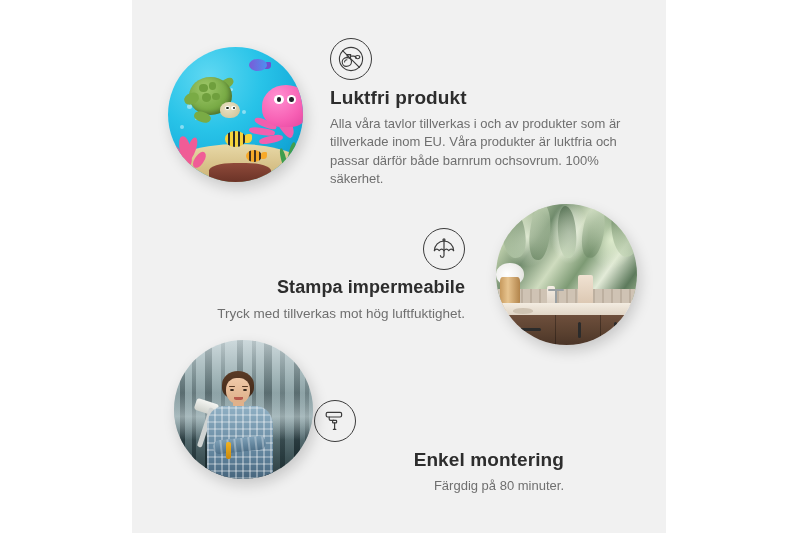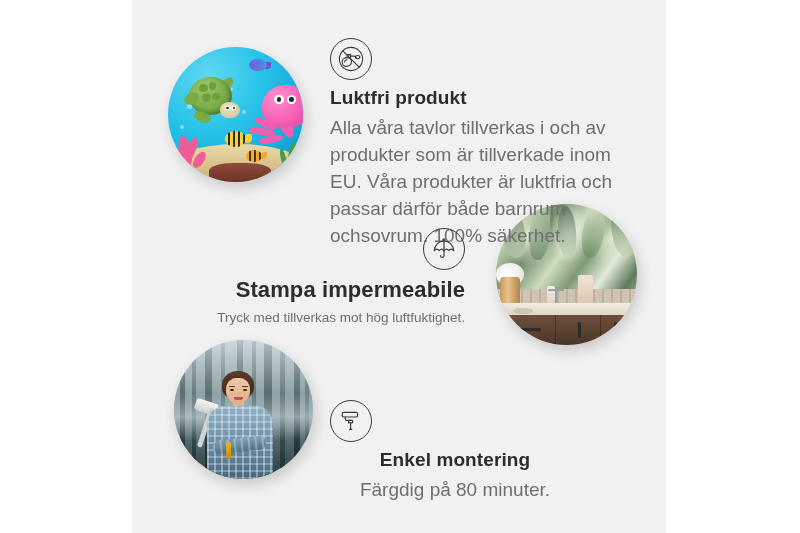--- a/index.html
+++ b/index.html
@@ -228,34 +228,34 @@
   .f-icon{
     width:42px;height:42px;border-radius:50%;
     border:1.6px solid #3c3c3c;
     display:flex;align-items:center;justify-content:center;
     box-sizing:border-box;
   }
   .f-title{
     font-size:19px;font-weight:bold;color:#2d2d2d;
     margin:7px 0 5px 0;letter-spacing:.1px;line-height:1.2;
   }
-  .f-desc{font-size:19px;color:#6f6f6f;line-height:1.42;}
+  .f-desc{font-size:13px;color:#6f6f6f;line-height:1.42;}
 
   
   .feat1{left:330px;top:38px;width:300px;text-align:left;}
   .feat1 .f-icon{margin:0 0 2px 0;}
 
   
   .feat2{left:190px;top:228px;width:275px;text-align:right;}
   .feat2 .f-icon{margin:0 0 2px auto;}
-  .feat2 .f-title{font-size:22px;}
+  .feat2 .f-title{font-size:18px;}
   .feat2 .f-desc{font-size:13.5px;}
 
   
-  .feat3{left:330px;top:400px;width:250px;text-align:center;}
+  .feat3{left:314px;top:400px;width:250px;text-align:right;}
   .feat3 .f-icon{margin:0 0 2px 0;}
 </style>
 </head>
 <body>
 
 <div class="stage">
 
   <div class="panel"></div>
 
   <div class="photo p1">

